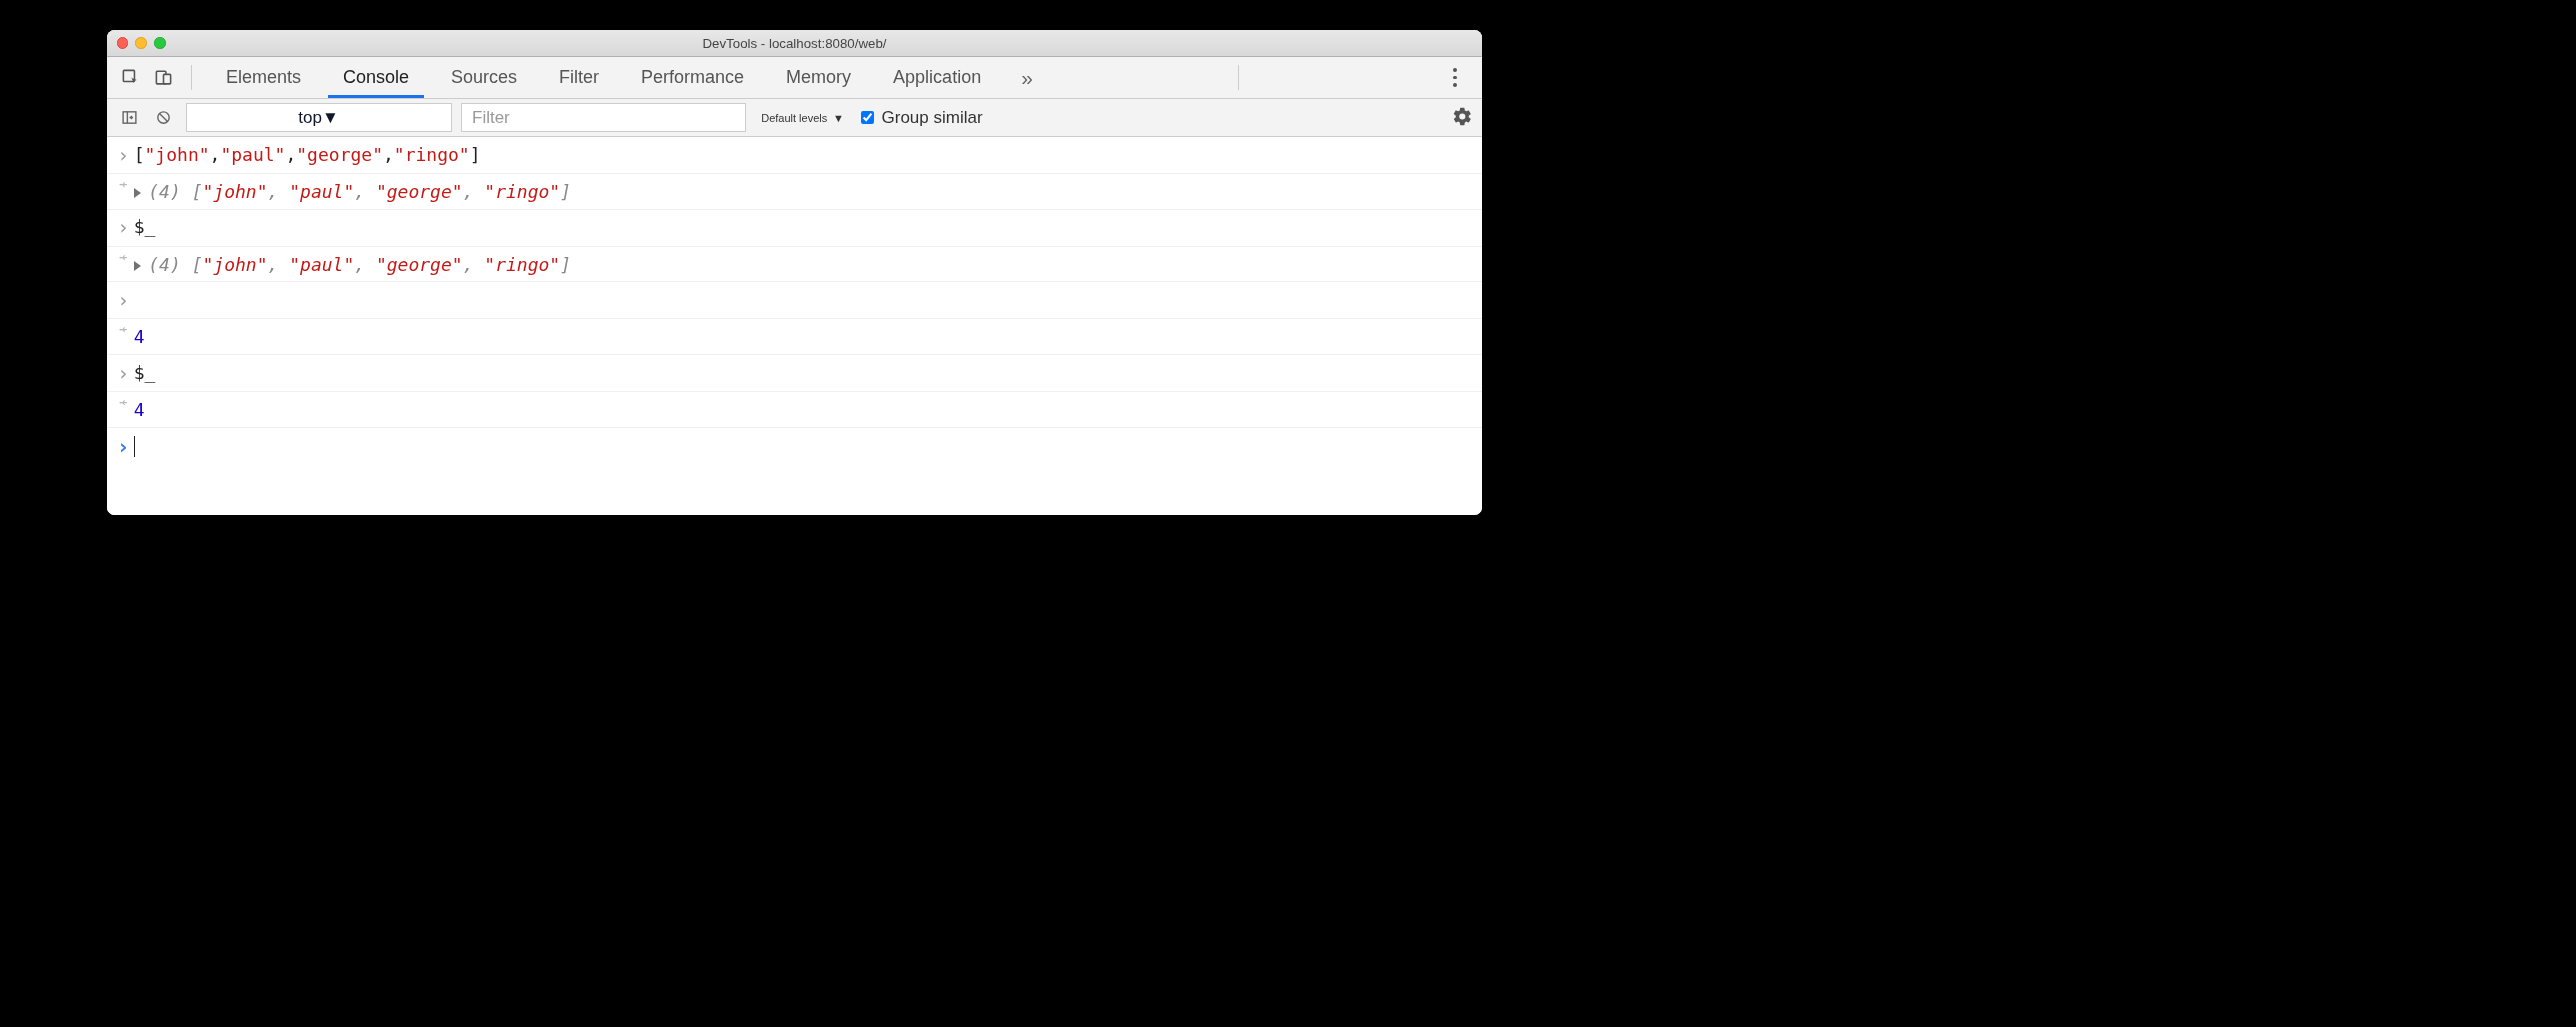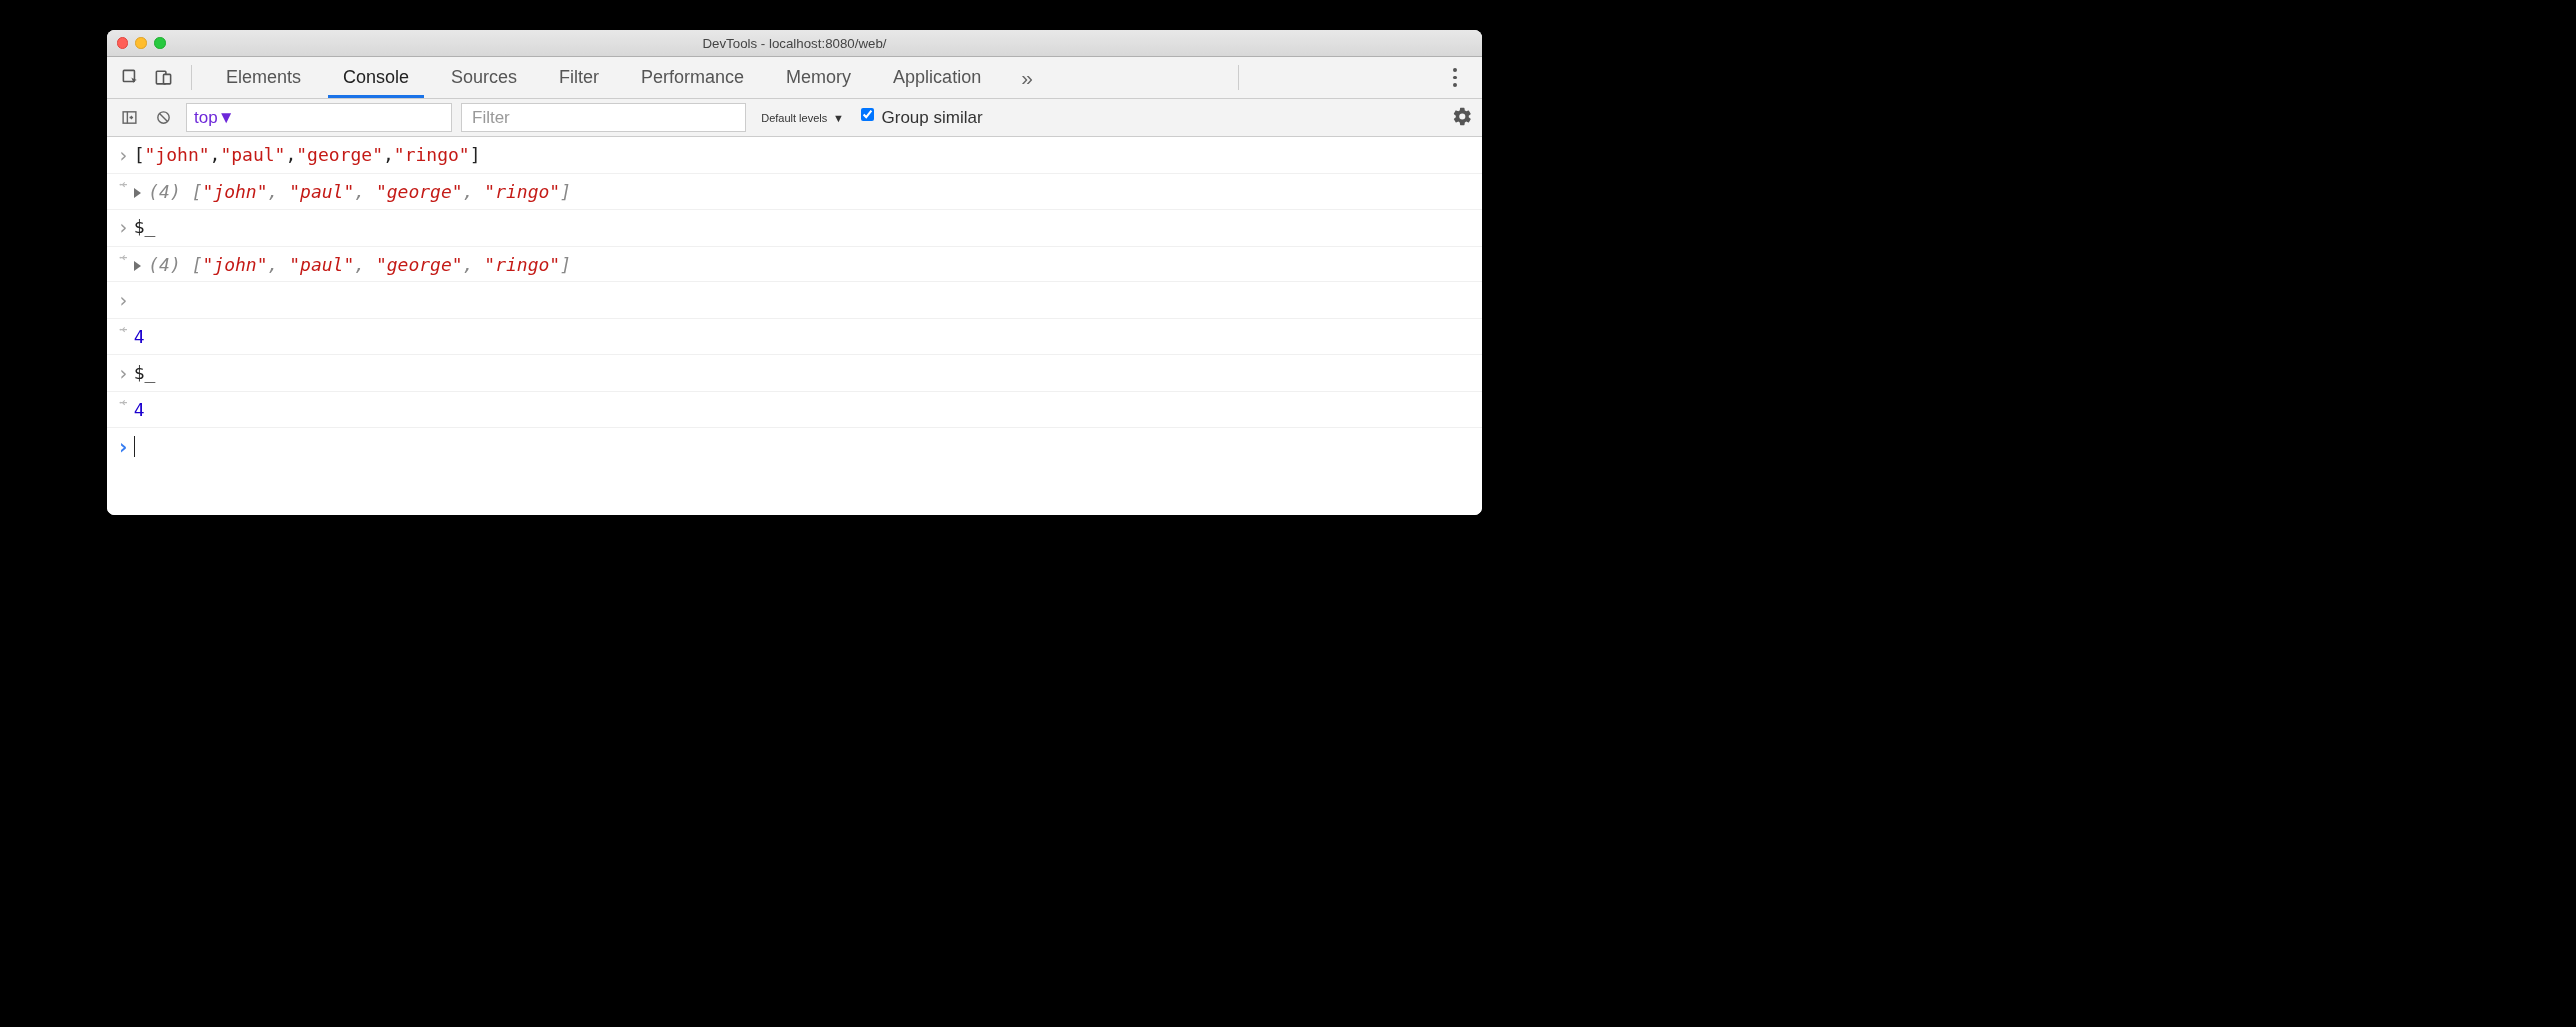--- a/index.html
+++ b/index.html
@@ -75,31 +75,31 @@
     .filterbar {
       height: 38px;
       background: #f3f3f3;
       border-bottom: 1px solid #ccc;
       display:flex; align-items:center;
       padding: 0 9.5px; gap: 9.5px;
     }
     .fb-icon { width:25px; height:25px; display:flex; align-items:center; justify-content:center; color:#666; }
     .fb-icon svg { width:17px; height:17px; }
     .context-select {
-      display:flex; align-items:center; justify-content:flex-start;
+      display:flex; align-items:center; justify-content:center;
       border:1px solid #ccc; background:#fff; height:28.5px; width:266px;
-      padding: 0 7.6px; font-size:17px; color:#6d28d9;
+      padding: 0 7.6px; font-size:17px; color:#0f172a;
     }
     .filter-input {
       border:1px solid #ccc; background:#fff; height:28.5px; width:285px;
       padding: 0 10px; font-size:17px; color:#333;
     }
     .filter-input::placeholder { color:#999; }
     .levels { display:flex; align-items:center; font-size:11px; color:#333; margin-left: 5.7px; justify-content: space-between; }
-    .checkwrap { display:flex; align-items:flex-start; gap:7.6px; margin-left: 7.6px; font-size:17px; color:#333;}
+    .checkwrap { display:flex; align-items:center; gap:7.6px; margin-left: 7.6px; font-size:17px; color:#333;}
     .gear { margin-left:auto; color:#555; }
     .gear svg { width:21px; height:21px; }
 
     .console-body {
       flex:1; overflow:auto; background:#fff;
       font-family: Menlo, Monaco, Consolas, monospace; font-size:18px;
     }
     .row {
       display:flex; align-items:flex-start;
       padding: 3.8px 9.5px 3.8px 5.7px;

